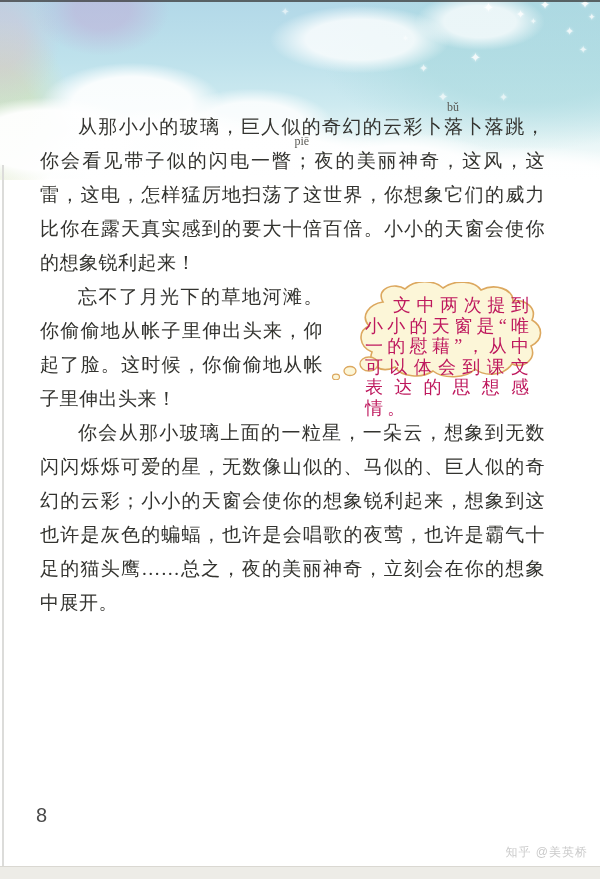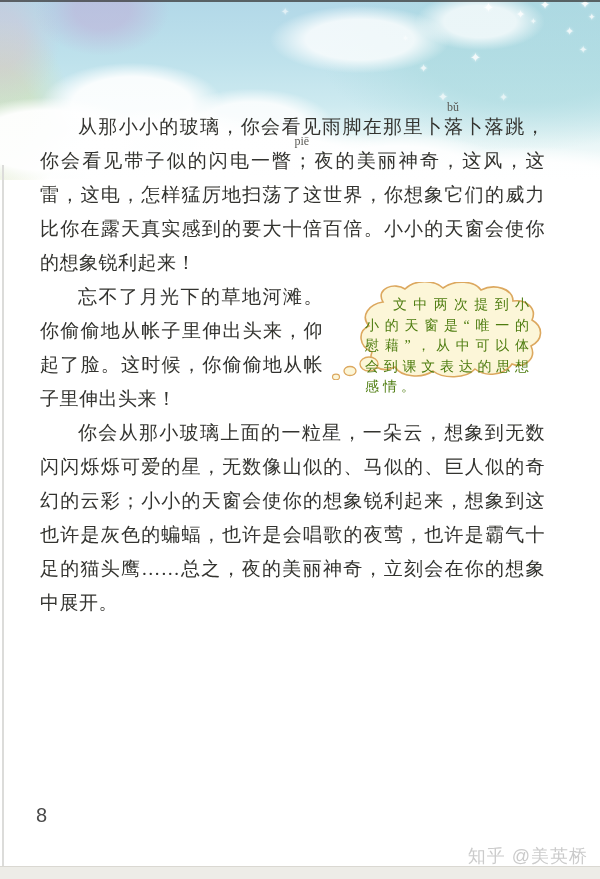--- a/index.html
+++ b/index.html
@@ -56,33 +56,33 @@
     font-size:12px; letter-spacing:0; color:#5a5a55; line-height:12px; white-space:nowrap;
   }
 
   
   .bubble-wrap {
     float:right; width:222px; height:98px; position:relative; margin:2px 0 0 0;
   }
   .bubble-svg { position:absolute; left:0; top:0; }
   .bubble-text {
     position:absolute; left:42px; top:13px; width:168px;
-    font-size:14px; line-height:20.5px; letter-spacing:4px;
-    text-indent:28px; text-align:justify; color:#4d7c0f;
+    font-size:18px; line-height:20.5px; letter-spacing:4px;
+    text-indent:28px; text-align:justify; color:#be185d;
   }
 
   
   .page-number {
     position:absolute; left:36px; top:804px;
     font-family:"Liberation Sans","DejaVu Sans",sans-serif;
     font-size:20px; color:#4a4a4a;
   }
   .watermark {
     position:absolute; right:12px; top:844px;
-    font-size:18px; letter-spacing:1px; color:#cbcbcb;
+    font-size:12px; letter-spacing:1px; color:#cbcbcb;
     text-shadow:1px 1px 1px rgba(255,255,255,.95);
     font-family:"Liberation Sans","DejaVu Sans",sans-serif;
   }
 </style>
 </head>
 <body>
 
 <div class="page">
 
   <div class="sky">
@@ -97,21 +97,21 @@
     <span class="star" style="left:438px;top:90px;font-size:12px;opacity:.7;"></span>
     <span class="star" style="left:499px;top:91px;font-size:11px;opacity:.65;"></span>
     <span class="star" style="left:579px;top:44px;font-size:10px;opacity:.75;"></span>
     <span class="star" style="left:281px;top:6px;font-size:10px;opacity:.6;"></span>
     <span class="star" style="left:530px;top:17px;font-size:8px;opacity:.7;"></span>
     <span class="star" style="left:402px;top:34px;font-size:8px;opacity:.5;"></span>
   </div>
 
   <div class="content">
 
-    <p class="para"><span>从那小小的玻璃，你会看见雨脚在那里</span><span class="rb"><i class="pinyin">bǔ</i><span>卜</span></span><span>落卜落跳，你会看见带子似的闪电一</span><span class="rb"><i class="pinyin">piē</i><span>瞥</span></span><span>；夜的美丽神奇，这风，这雷，这电，怎样猛厉地扫荡了这世界，你想象它们的威力比你在露天真实感到的要大十倍百倍。小小的天窗会使你的想象锐利起来！</span></p>
+    <p class="para"><span>从那小小的玻璃，巨人似的奇幻的云彩</span><span class="rb"><i class="pinyin">bǔ</i><span>卜</span></span><span>落卜落跳，你会看见带子似的闪电一</span><span class="rb"><i class="pinyin">piē</i><span>瞥</span></span><span>；夜的美丽神奇，这风，这雷，这电，怎样猛厉地扫荡了这世界，你想象它们的威力比你在露天真实感到的要大十倍百倍。小小的天窗会使你的想象锐利起来！</span></p>
 
     <p class="para"><span class="bubble-wrap">
           <svg class="bubble-svg" width="222" height="98" viewBox="0 0 222 98">
         <path d="M 60,20 C 52,6 72,0 82,7 C 92,-3 112,-2 120,6 C 132,-3 152,-1 158,8 C 172,1 190,7 190,19 C 204,17 214,27 209,38 C 221,45 220,58 208,64 C 214,77 201,87 189,82 C 181,94 162,95 152,87 C 143,97 120,97 110,89 C 99,97 78,95 72,85 C 58,92 44,83 49,70 C 36,65 34,49 46,44 C 37,34 46,22 60,20 Z" fill="#fcf6d8" stroke="#dca85f" stroke-width="1.6"></path>
         <ellipse cx="46" cy="82" rx="9" ry="7" fill="#fcf6d8" stroke="#dca85f" stroke-width="1.4"></ellipse>
         <ellipse cx="27" cy="89" rx="6" ry="4.5" fill="#fcf6d8" stroke="#dca85f" stroke-width="1.3"></ellipse>
         <ellipse cx="13" cy="95" rx="3.5" ry="2.8" fill="#fcf6d8" stroke="#dca85f" stroke-width="1.2"></ellipse>
       </svg>
           <span class="bubble-text">文中两次提到小小的天窗是“唯一的慰藉”，从中可以体会到课文表达的思想感情。</span>
         </span><span>忘不了月光下的草地河滩。你偷偷地从帐子里伸出头来，仰起了脸。这时候，你偷偷地从帐子里伸出头来！</span></p>

